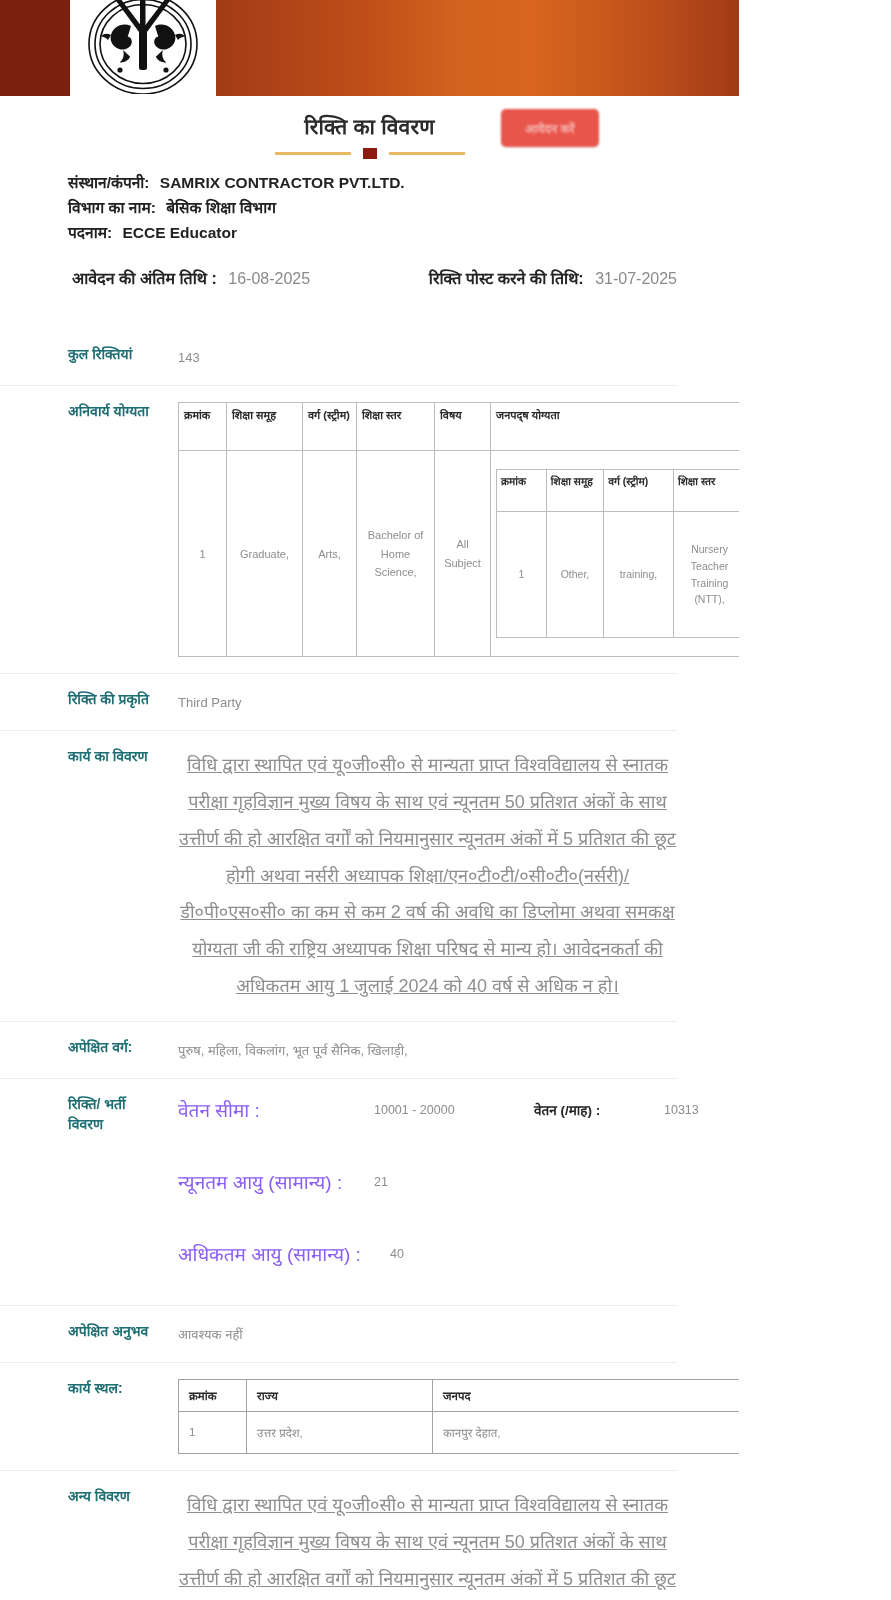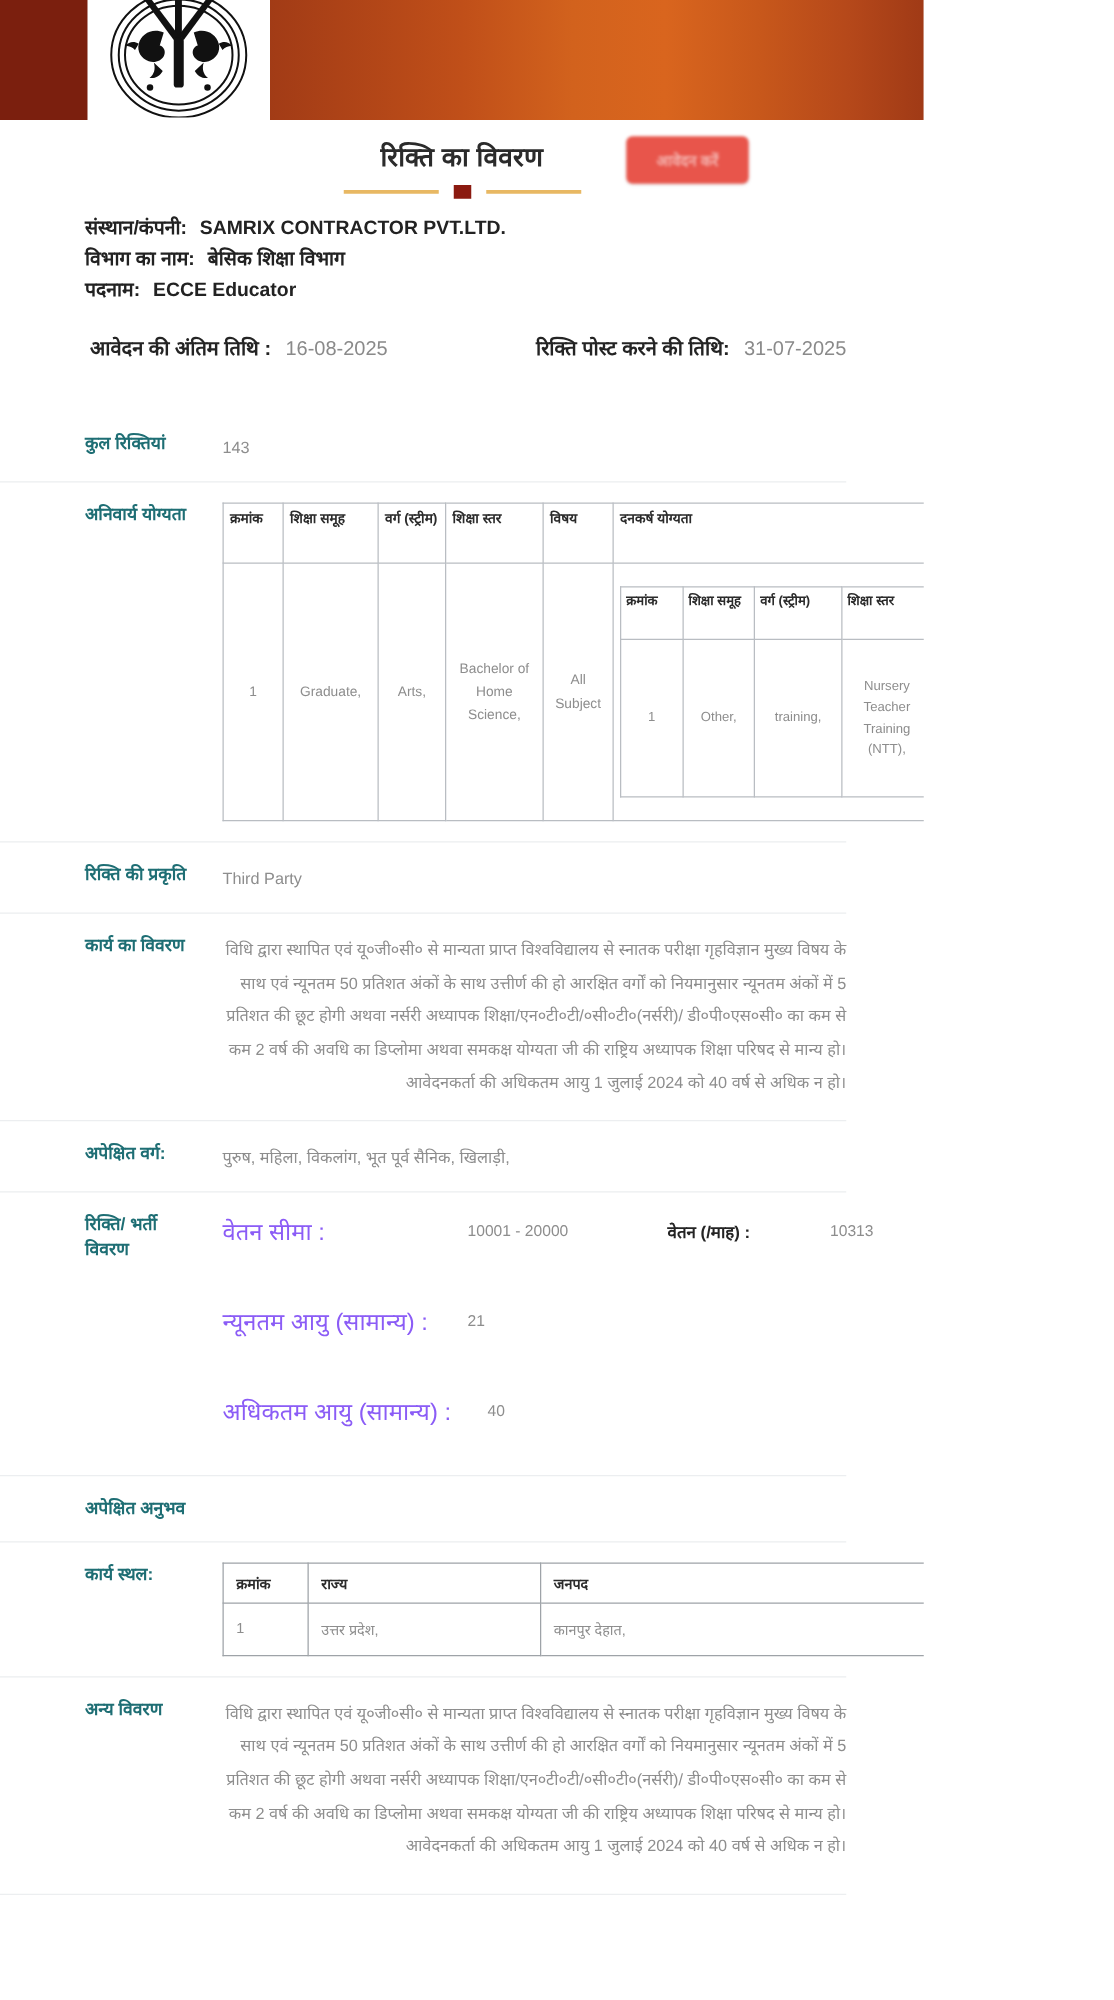--- a/index.html
+++ b/index.html
@@ -139,25 +139,26 @@
     padding-left:14px;
     min-width:0;
   }
   .plain-val{
     font-size:13px;
     color:#8d8d8d;
     line-height:1.6;
     padding-top:3px;
   }
   .para{
-    font-size:13px;
+    font-size:18px;
     color:#8e8e8e;
     line-height:2.05;
-    text-align:right;
+    text-align:center;
     max-width:640px;
+    text-decoration:underline;
   }
 
   
   table.qual{
     border-collapse:collapse;
     width:634px;
     background:#fff;
     table-layout:fixed;
   }
   table.qual th,table.qual td{
@@ -341,21 +342,21 @@
               <col style="width:56px">
               <col>
           </colgroup>
           <thead>
             <tr>
               <th>क्रमांक</th>
               <th>शिक्षा समूह</th>
               <th>वर्ग (स्ट्रीम)</th>
               <th>शिक्षा स्तर</th>
               <th>विषय</th>
-              <th>दनकर्ष योग्यता</th>
+              <th>जनपद्ष योग्यता</th>
             </tr>
           </thead>
           <tbody>
             <tr>
               <td class="outer-row">1</td>
               <td class="outer-row">Graduate,</td>
               <td class="outer-row">Arts,</td>
               <td class="outer-row">Bachelor of Home Science,</td>
               <td class="outer-row">All Subject</td>
               <td class="outer-row nested-holder">
@@ -431,20 +432,23 @@
           <div class="pay-line">
             <span class="pay-key">अधिकतम आयु (सामान्य) :</span>
             <span class="pay-val">40</span>
           </div>
         </div>
       </div>
     </div>
 
     <div class="row">
       <div class="row-label">अपेक्षित अनुभव</div>
+      <div class="row-body">
+        <div class="plain-val">आवश्यक नहीं</div>
+      </div>
     </div>
 
     <div class="row">
       <div class="row-label">कार्य स्थल:</div>
       <div class="row-body">
         <table class="loc">
           <colgroup>
               <col style="width:68px">
               <col style="width:186px">
               <col>

